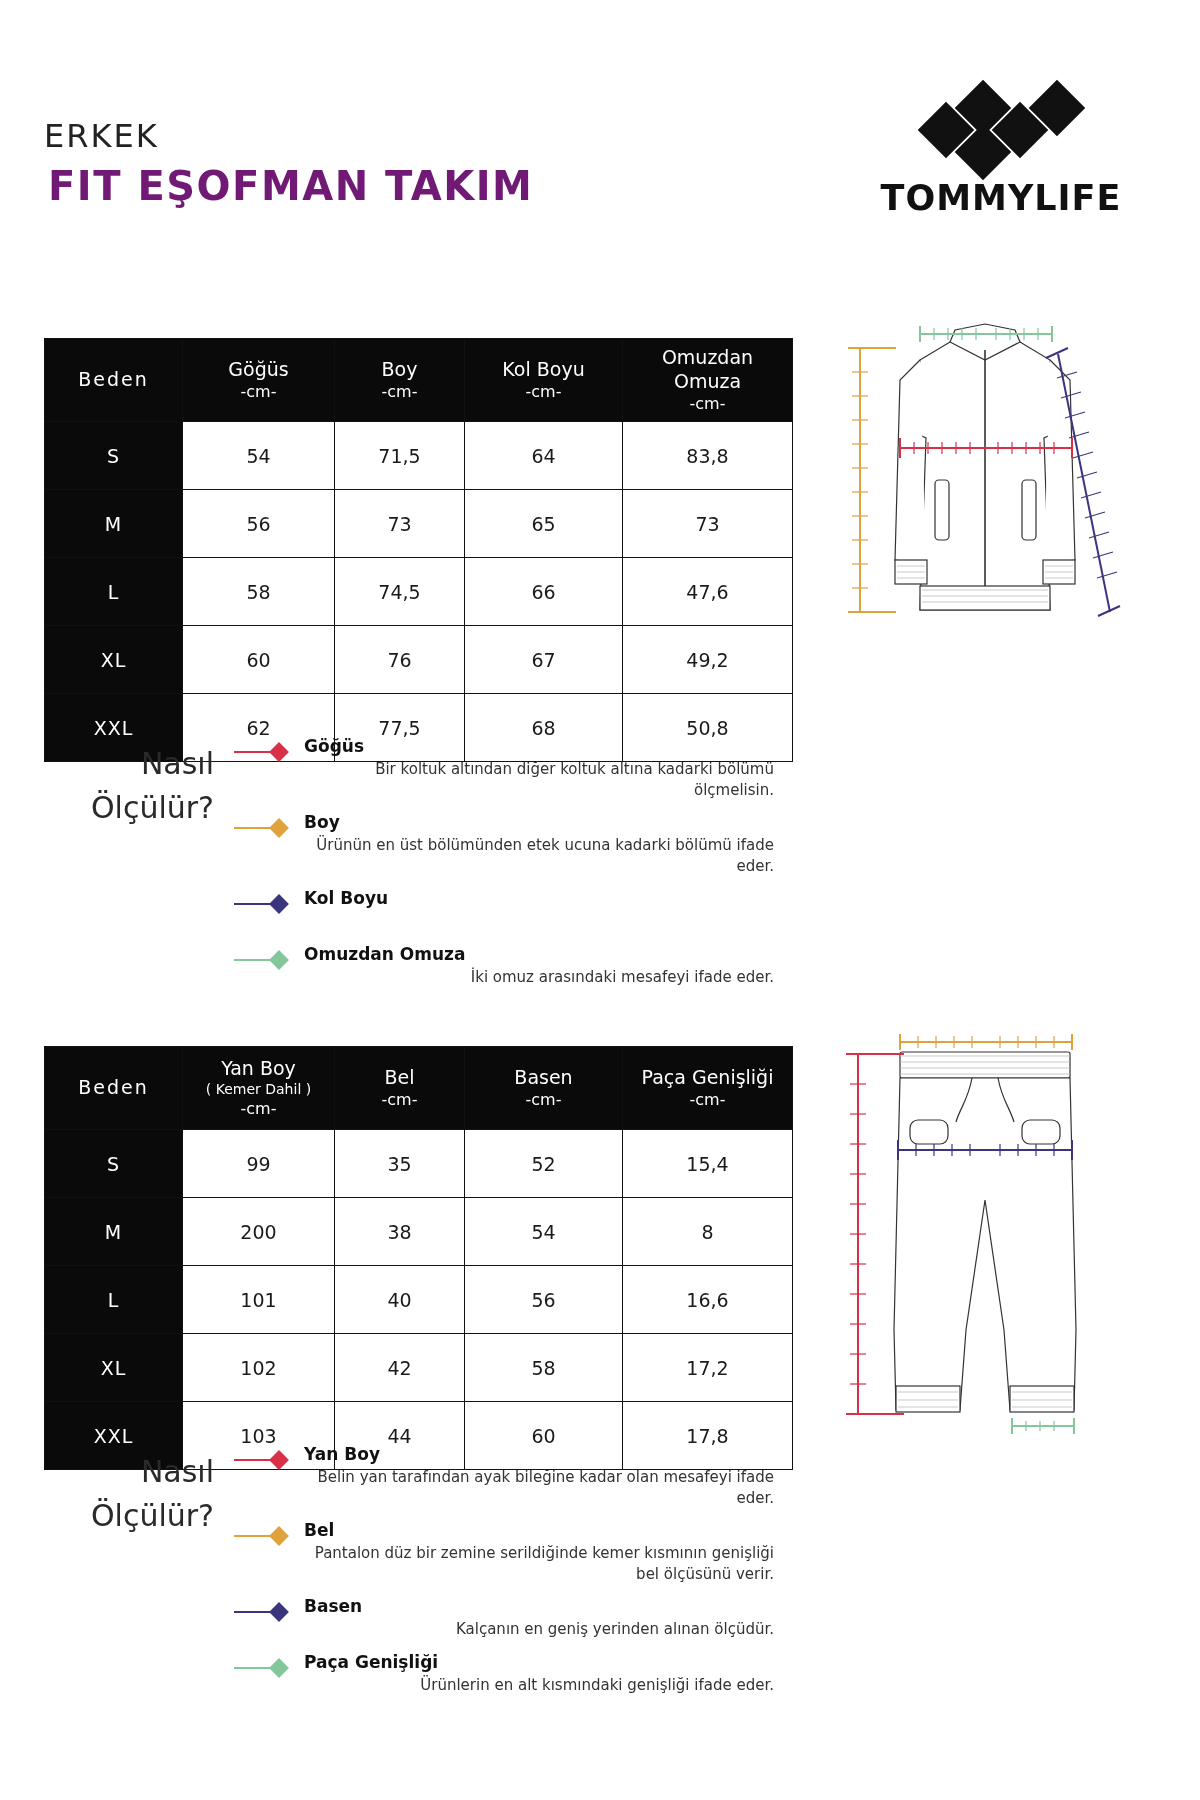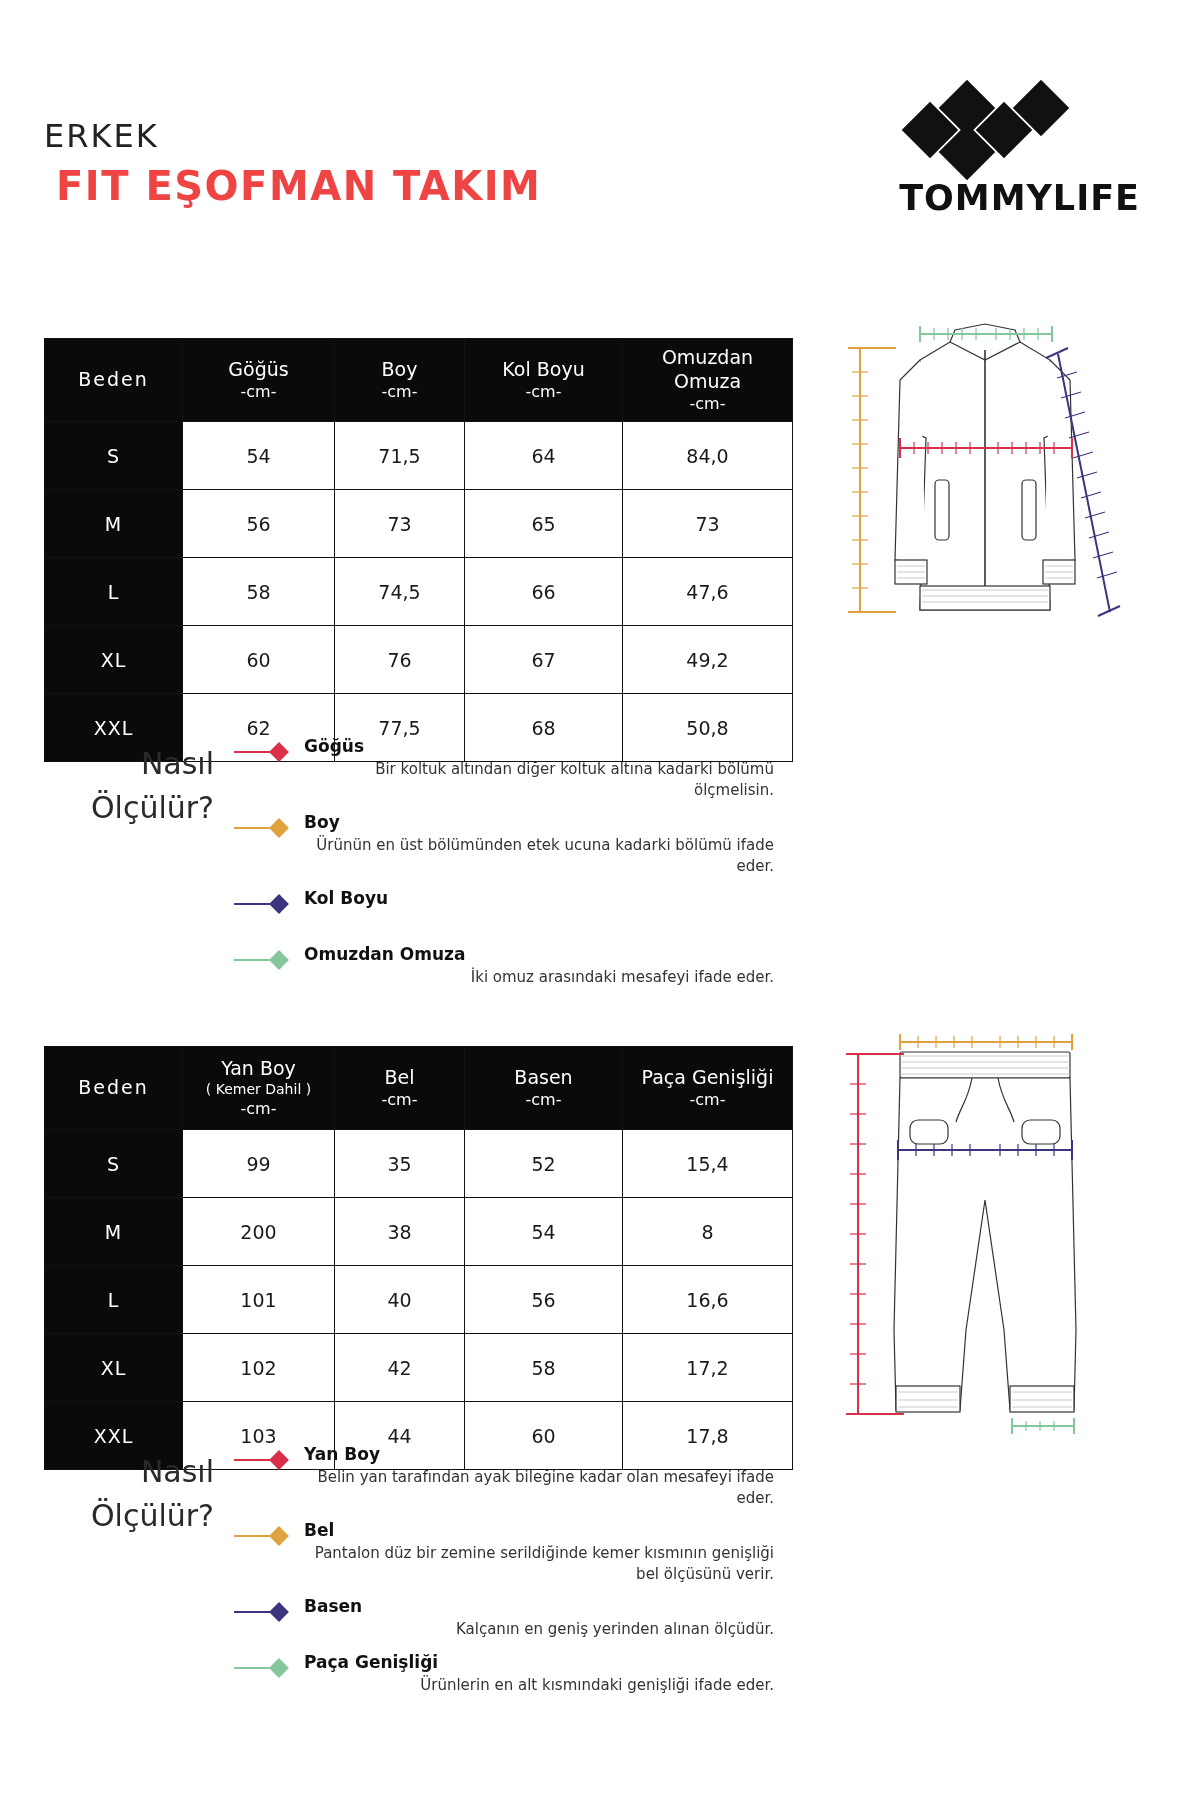--- a/index.html
+++ b/index.html
@@ -36,31 +36,31 @@
     font-weight: 400;
     color: #222;
     line-height: 1;
     margin: 0 0 14px 0;
     font-family: "DejaVu Sans", sans-serif;
   }
   .title-main {
     font-size: 40px;
     letter-spacing: 1.5px;
     font-weight: 700;
-    color: #ef4444;
+    color: #701a75;
     line-height: 1;
-    margin: 12px;
+    margin: 4px;
     font-family: "DejaVu Sans", sans-serif;
   }
   .brand {
     position: absolute;
     top: -30px;
-    right: 16px;
+    right: 0px;
     width: 310px;
-    text-align: right;
+    text-align: center;
   }
   .brand-mark {
     width: 150px;
     height: 80px;
     margin: 0 auto 8px auto;
     position: relative;
   }
   .diamond {
     position: absolute;
     width: 40px;
@@ -245,21 +245,21 @@
           <span class="unit">-cm-</span>
         </th>
       </tr>
     </thead>
     <tbody>
       <tr>
         <td class="beden-cell">S</td>
         <td>54</td>
         <td>71,5</td>
         <td>64</td>
-        <td>84,0</td>
+        <td>83,8</td>
       </tr>
       <tr>
         <td class="beden-cell">M</td>
         <td>56</td>
         <td>73</td>
         <td>65</td>
         <td>73</td>
       </tr>
       <tr>
         <td class="beden-cell">L</td>

